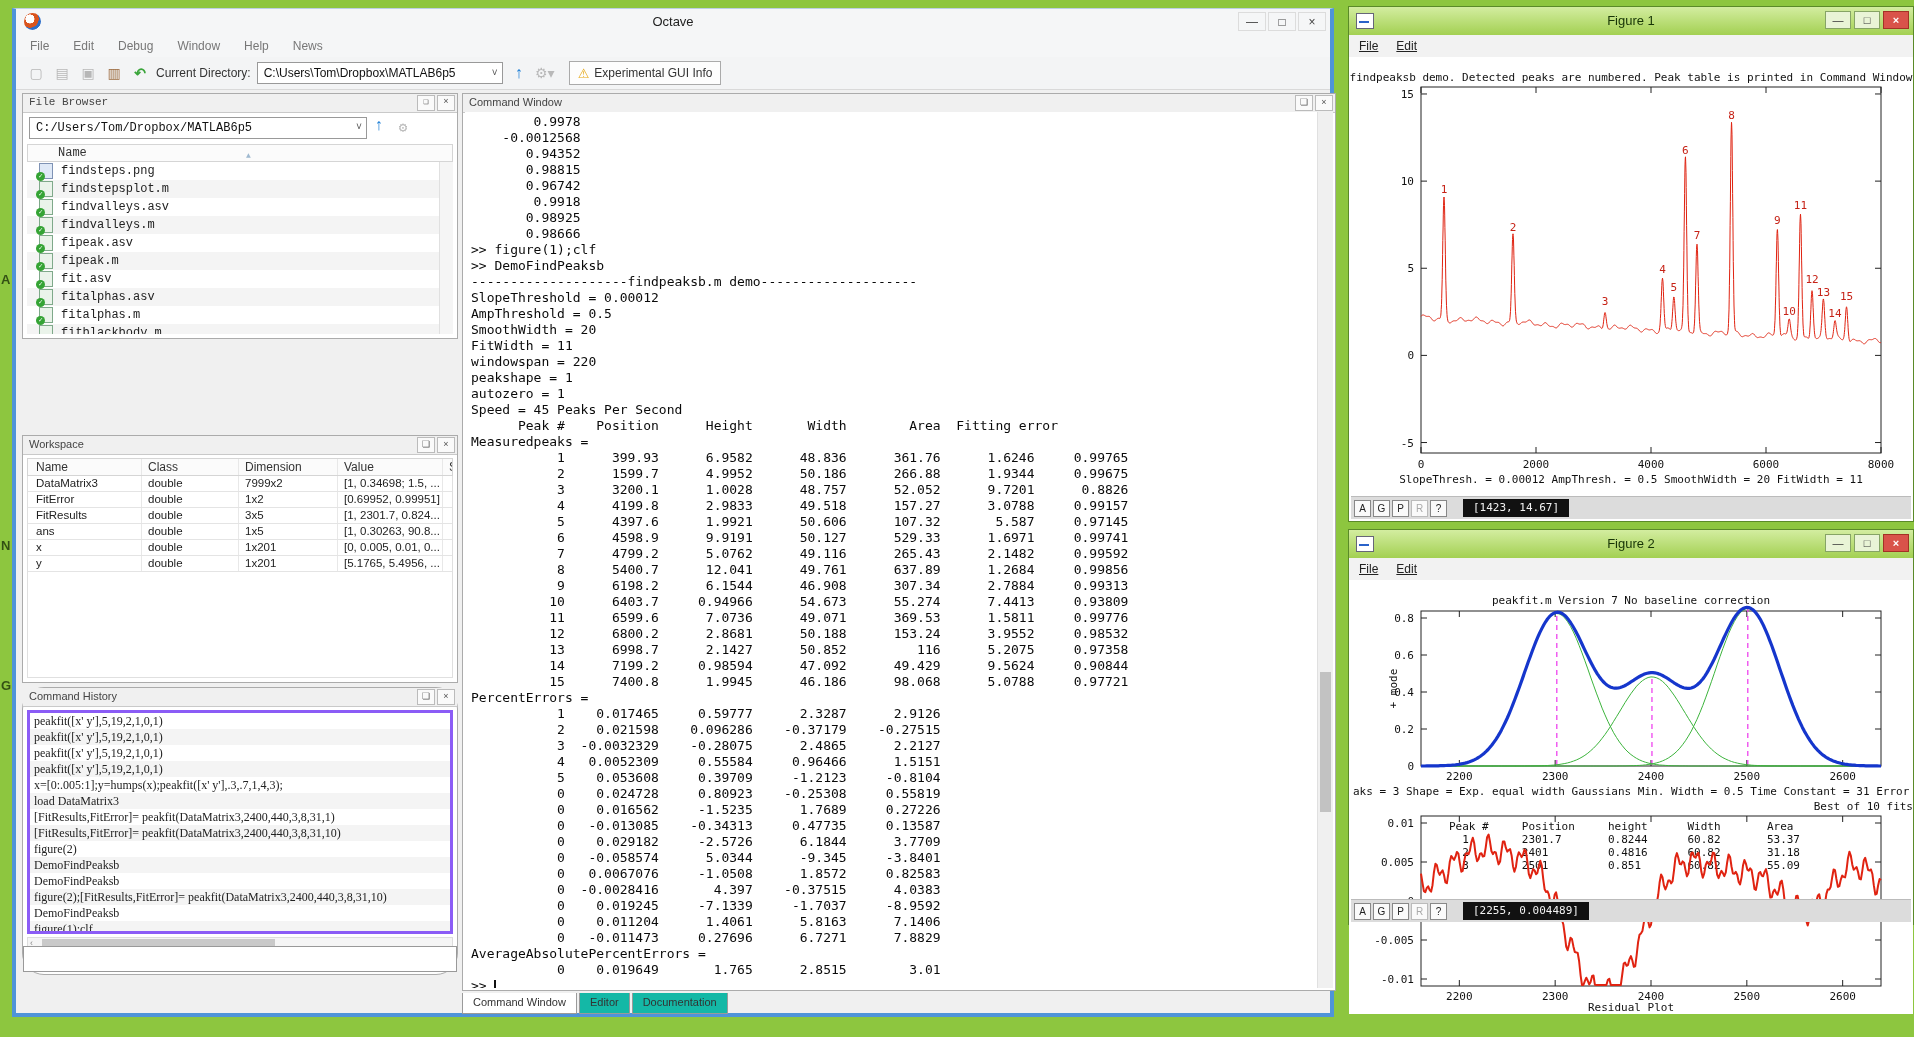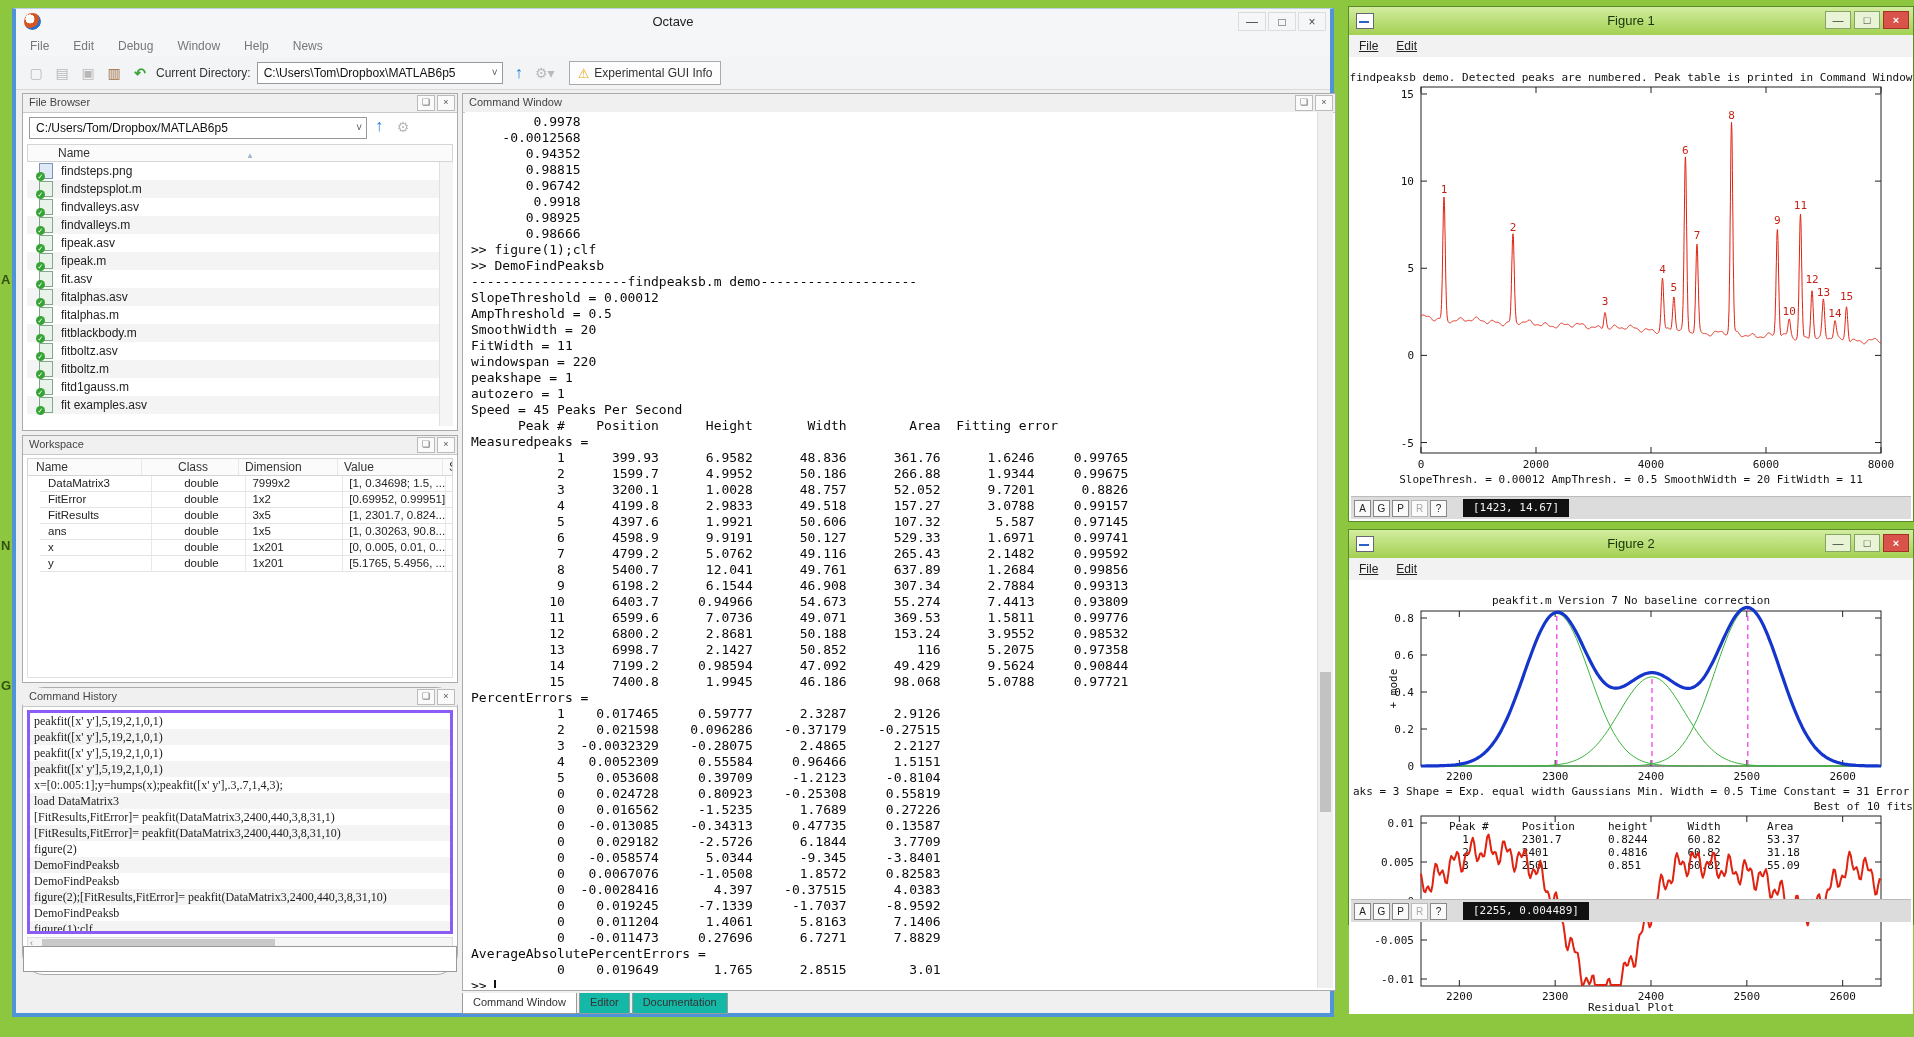--- a/index.html
+++ b/index.html
@@ -49,25 +49,25 @@
   .file-row{height:18px;display:flex;align-items:center;font-size:12px;color:#222;padding-left:12px;gap:8px;}
   .file-row.alt{background:#f4f4f4;}
   .doc-icon{width:12px;height:14px;background:#eaf3ea;border:1px solid #7fa98a;position:relative;flex:0 0 auto;}
   .doc-icon:after{content:"✓";position:absolute;left:-4px;bottom:-3px;width:9px;height:9px;background:#35a435;color:#fff;font-size:7px;line-height:9px;text-align:center;border-radius:50%;}
   .doc-icon.png{background:#dfe9f7;border-color:#7f93b5;}
   .fb-scroll{position:absolute;right:4px;top:68px;bottom:4px;width:13px;background:#f5f5f5;border-left:1px solid #e0e0e0;}
   
   .ws-header{position:absolute;left:4px;top:22px;right:4px;height:18px;background:#fbfbfb;border:1px solid #d5d5d5;box-sizing:border-box;display:flex;font-size:12px;color:#333;line-height:16px;}
   .ws-row{display:flex;height:15px;font-size:11.5px;color:#222;border-bottom:1px solid #e4e4e4;line-height:14px;}
   .wc0{width:105px;padding-left:8px;border-right:1px solid #e8e8e8;overflow:hidden;white-space:nowrap;}
-  .wc1{width:90px;padding-left:6px;border-right:1px solid #e8e8e8;overflow:hidden;white-space:nowrap;text-align:center;}
+  .wc1{width:90px;padding-left:6px;border-right:1px solid #e8e8e8;overflow:hidden;white-space:nowrap;}
   .wc2{width:92px;padding-left:6px;border-right:1px solid #e8e8e8;overflow:hidden;white-space:nowrap;}
   .wc3{width:98px;padding-left:6px;border-right:1px solid #e8e8e8;overflow:hidden;white-space:nowrap;}
   .wc4{flex:1;padding-left:6px;overflow:hidden;white-space:nowrap;}
-  .ws-body{position:absolute;left:4px;top:40px;right:4px;bottom:4px;border:1px solid #e0e0e0;border-top:none;overflow:hidden;padding-left:12px;}
+  .ws-body{position:absolute;left:4px;top:40px;right:4px;bottom:4px;border:1px solid #e0e0e0;border-top:none;overflow:hidden;}
   
   .hist-list{position:absolute;left:4px;top:22px;right:4px;bottom:40px;border:3px solid #8b5cf6;overflow:hidden;font-family:Liberation Serif, serif;}
   .hist-row{height:16px;font-size:12px;color:#222;line-height:16px;padding-left:4px;white-space:nowrap;overflow:hidden;}
   .hist-row.alt{background:#f4f4f4;}
   .hist-hscroll{position:absolute;left:4px;right:4px;bottom:24px;height:13px;background:#f5f5f5;border:1px solid #ddd;box-sizing:border-box;}
   .hist-hscroll .larr{position:absolute;left:2px;top:0;font-size:9px;color:#888;}
   .hist-hscroll .thumb{position:absolute;left:14px;top:1px;width:55%;height:9px;background:#c9c9c9;}
   .left-input{position:absolute;left:0px;bottom:2px;right:0px;height:26px;background:#fff;border:1px solid #999;box-sizing:border-box;}
   
   #cw-content{position:absolute;left:2px;top:18px;right:17px;bottom:2px;overflow:hidden;background:#fff;}
@@ -137,21 +137,21 @@
         <span>C:\Users\Tom\Dropbox\MATLAB6p5</span><span class="dd">˅</span>
       </span>
       <span class="up-arrow">↑</span>
       <span class="gear">⚙▾</span>
       <span class="warn-btn">
         <span class="warn-glyph">⚠</span>
         <span>Experimental GUI Info</span>
       </span>
     </div>
 
-    <div class="panel" style="left:6px;top:84px;width:436px;height:338px;">
+    <div class="panel" style="left:6px;top:84px;width:436px;height:246px;font-family:Liberation Mono, monospace;">
       <div class="panel-head">
         <span class="panel-title">File Browser</span>
         <span class="panel-btns">
           <span class="pbtn">❏</span>
           <span class="pbtn">×</span>
         </span>
       </div>
       <div class="dir-row">
         <span class="dir-combo">
           <span>C:/Users/Tom/Dropbox/MATLAB6p5</span><span class="dd">˅</span>

